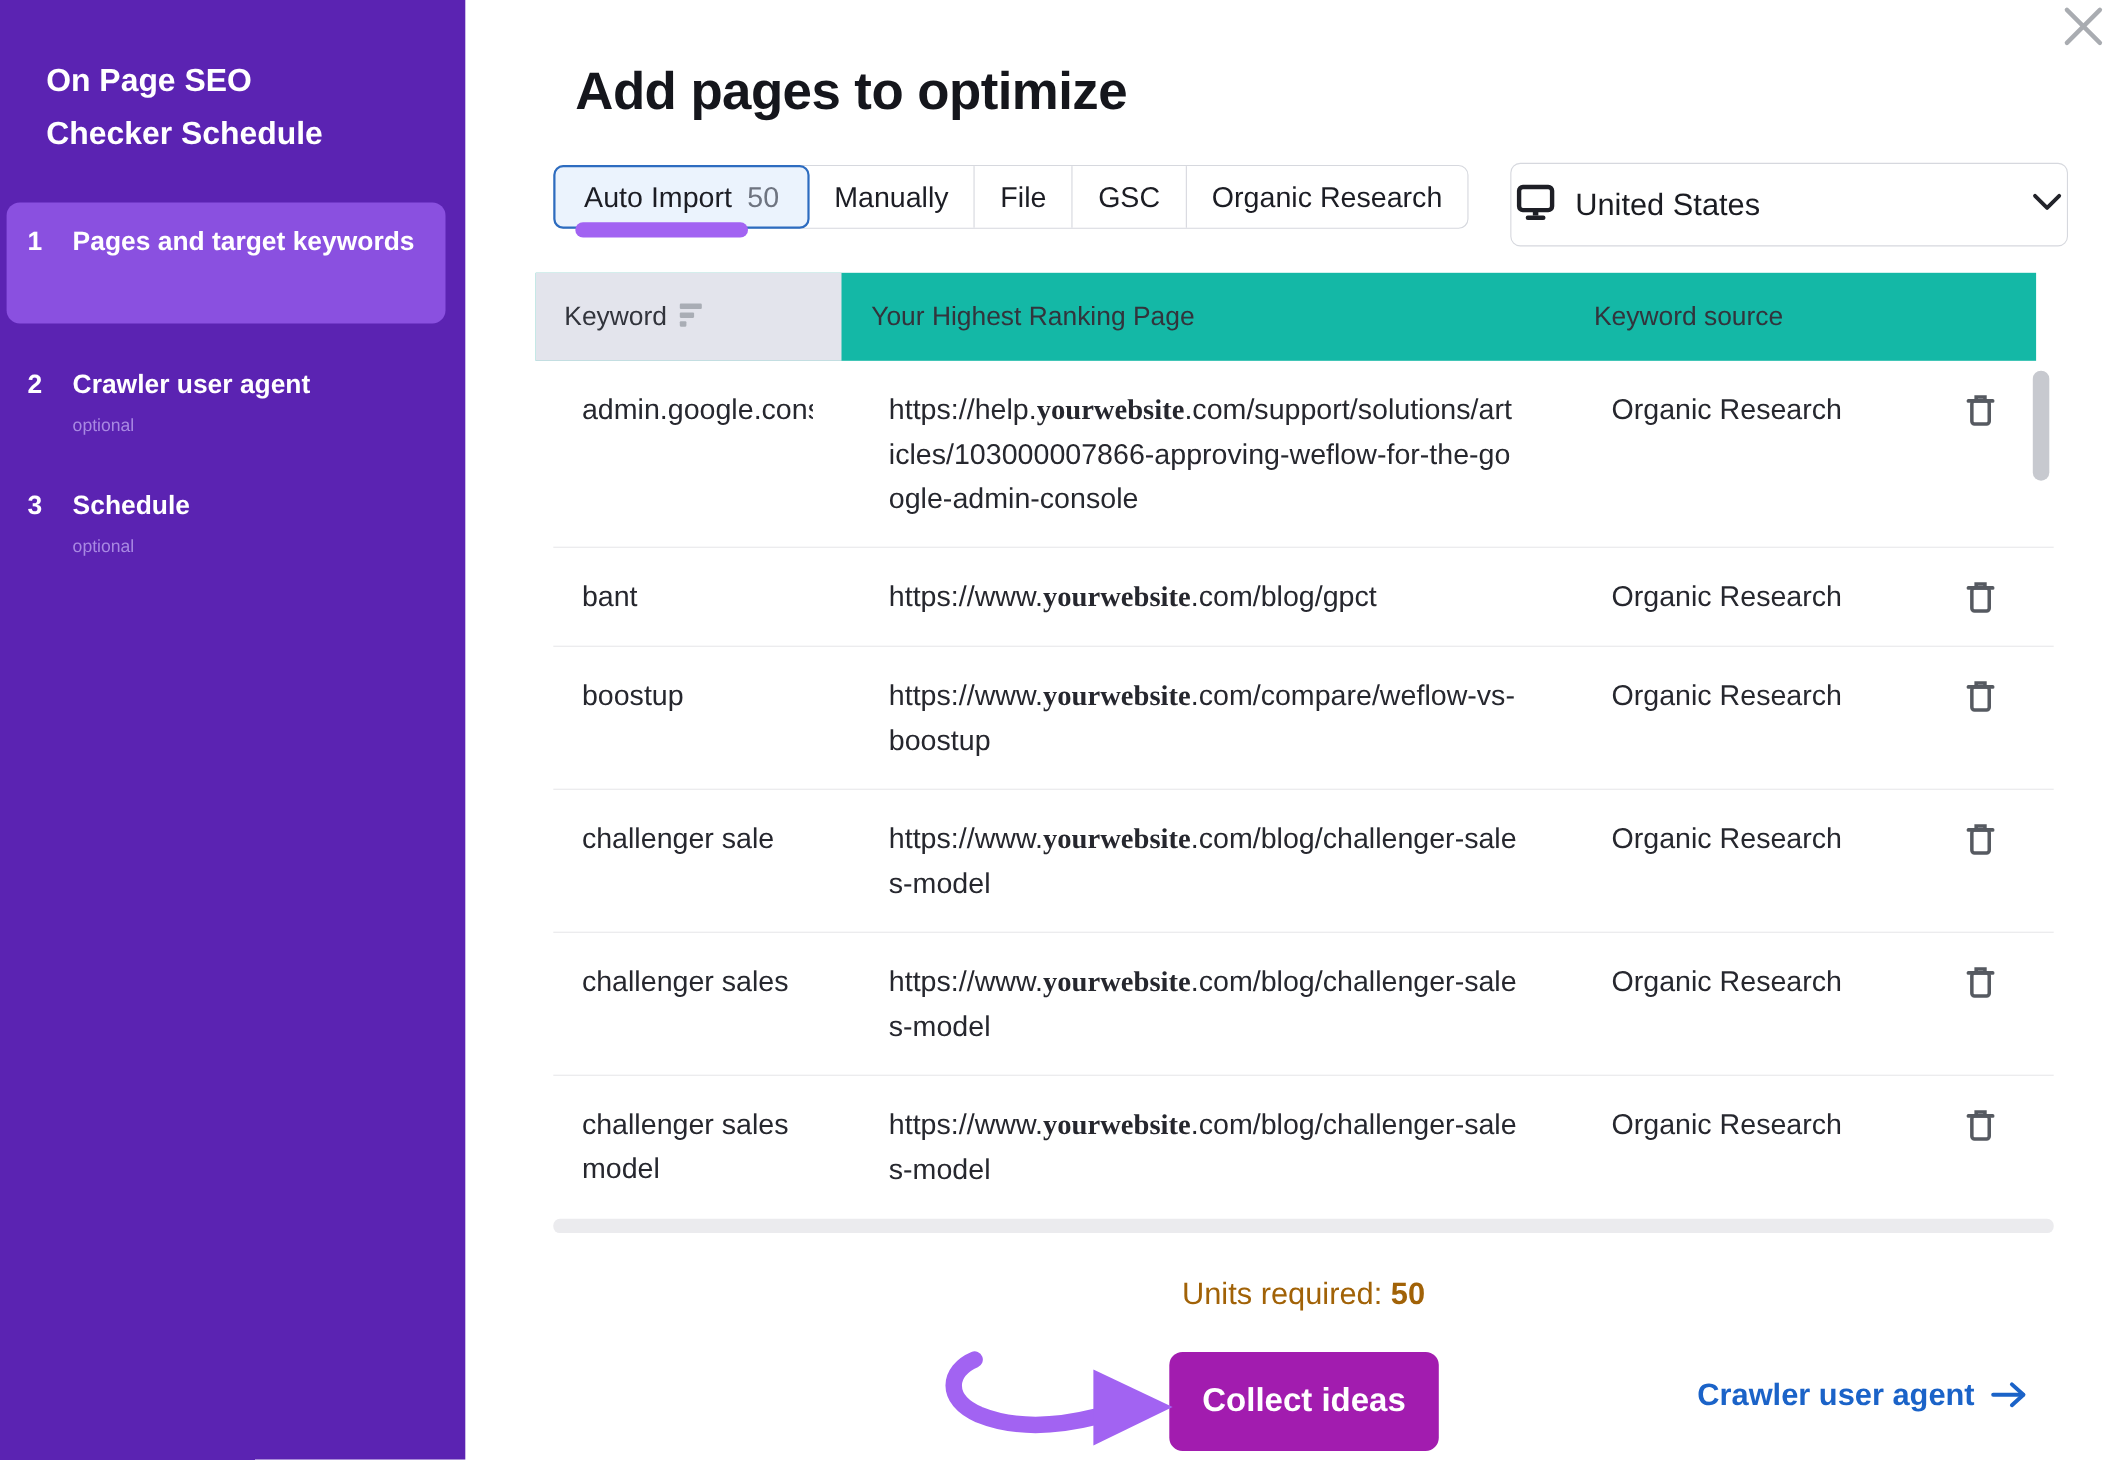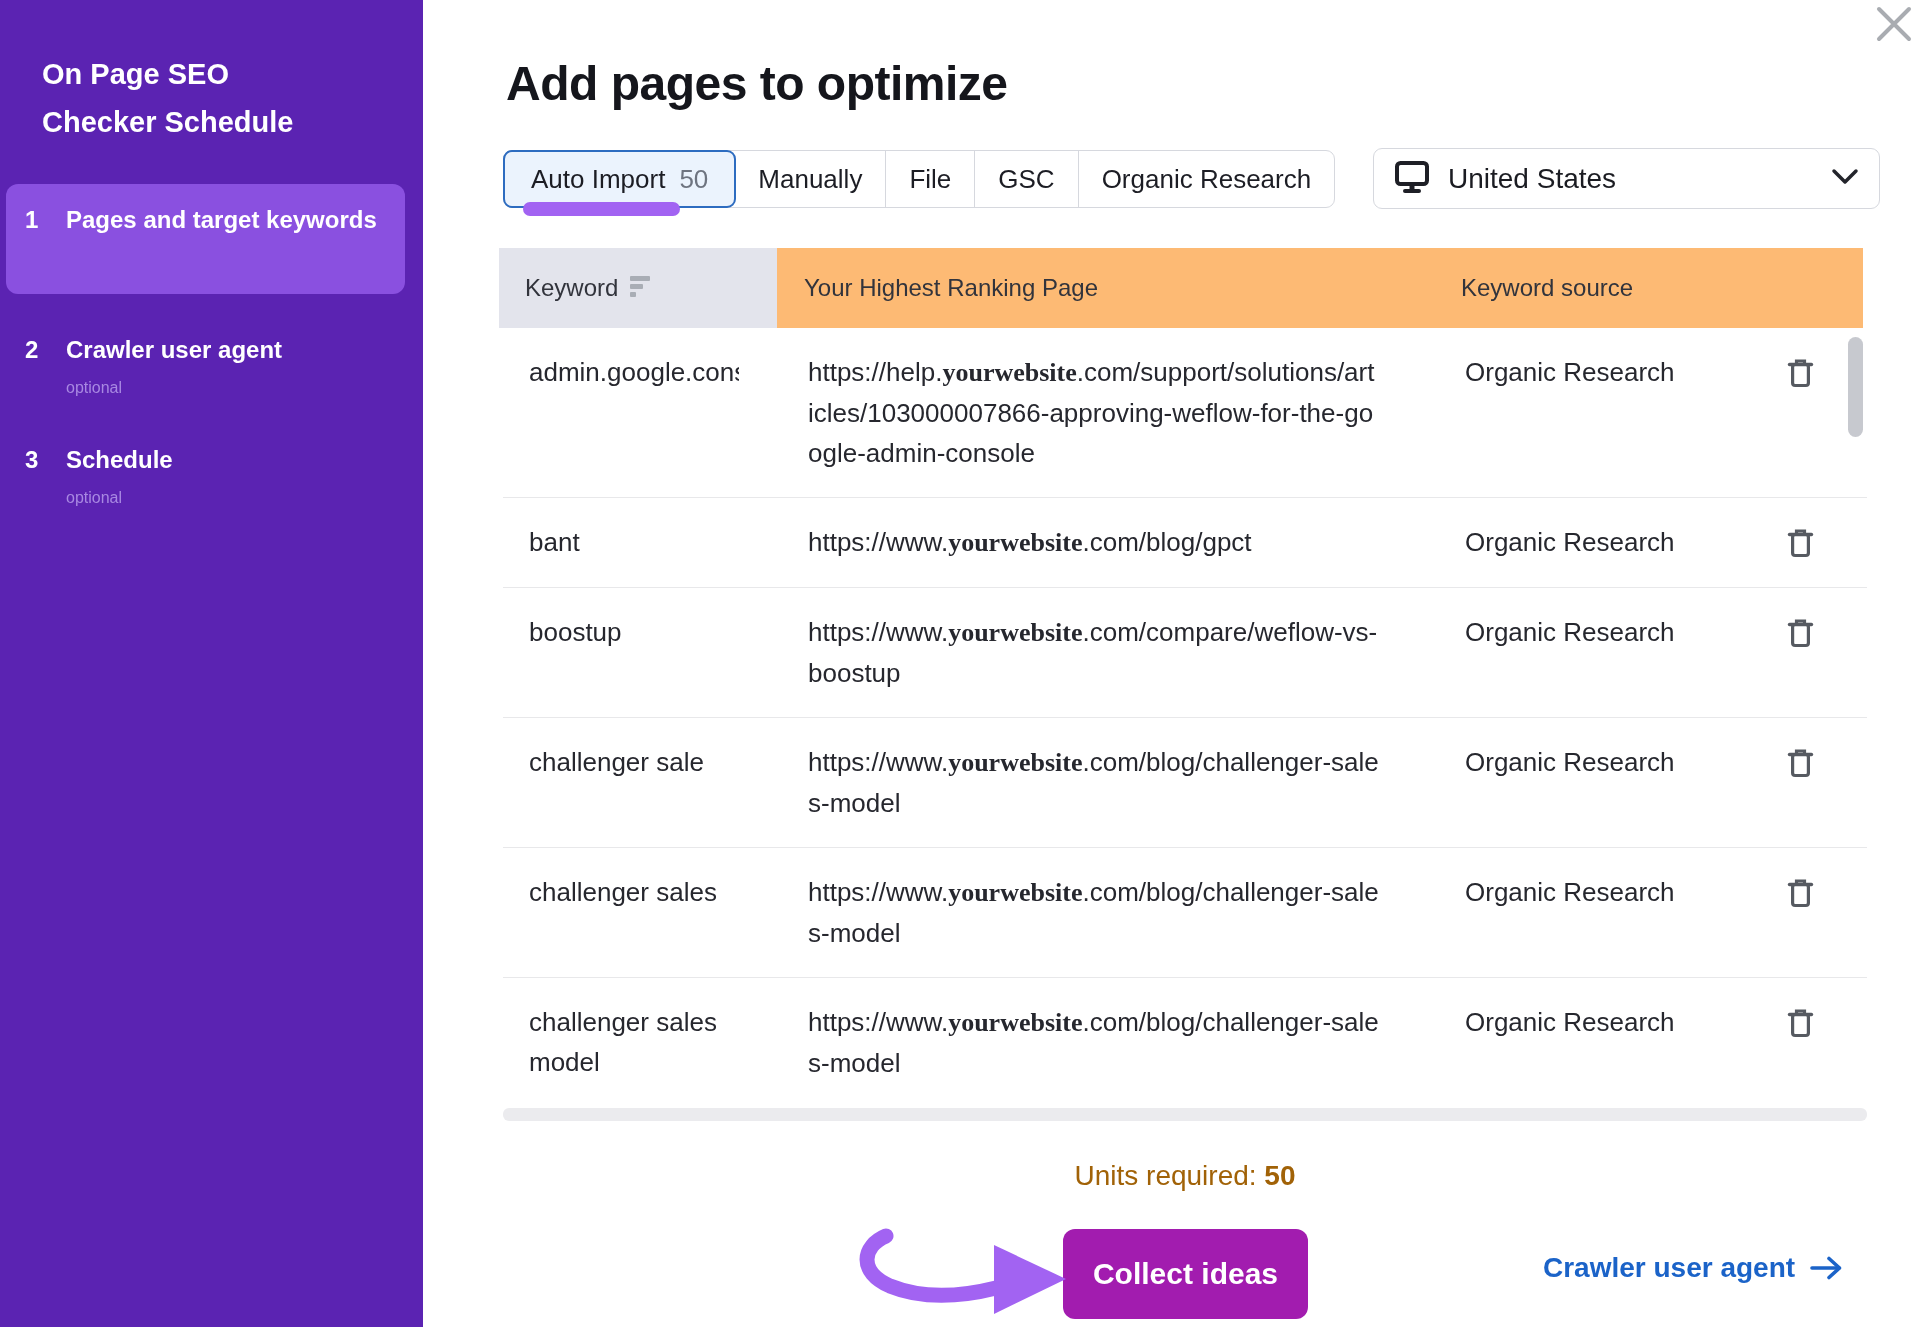--- a/index.html
+++ b/index.html
@@ -17,37 +17,37 @@
   .step .label { font-size:24px; font-weight:bold; line-height:38px; }
   .step .optional { font-size:16px; line-height:30px; margin-top:4px; color:#a888e2; }
   .step.active { top:184px; height:110px; background:#8a50e0; border-radius:12px; }
   .step.s2 { top:314px; }
   .step.s3 { top:424px; }
 
   
   .close-btn { position:absolute; top:2px; right:4px; width:44px; height:44px; cursor:pointer; }
 
   
-  .main-title { position:absolute; left:506px; top:56px; font-size:48px; font-weight:bold; color:#15161c; letter-spacing:-0.5px; }
+  .main-title { position:absolute; left:523px; top:56px; font-size:48px; font-weight:bold; color:#15161c; letter-spacing:-0.5px; }
 
   
   .tabbar { position:absolute; left:503px; top:150px; height:58px; display:flex; border:1px solid #d6d8de; border-radius:9px; background:#fff; }
   .tab { display:flex; align-items:center; justify-content:center; padding:0 23px; font-size:26px; color:#1c1d24; border-right:1px solid #d6d8de; cursor:pointer; white-space:nowrap; }
   .tab:last-child { border-right:none; border-radius:0 9px 9px 0; }
   .tab.selected { background:#ebf3fd; border:2px solid #2d6cc0; border-radius:9px; margin:-1px; padding:0 26px; z-index:2; }
   .tab .count { margin-left:14px; color:#6e7480; }
 
   .annot-underline { position:absolute; left:523px; top:202px; width:157px; height:14px; background:#a263f2; border-radius:7px; z-index:3; }
 
   
-  .country { position:absolute; left:1373px; top:148px; width:507px; height:61px; border:1px solid #d6d8de; border-radius:9px; background:#fff; display:flex; align-items:center; padding:0 20px; cursor:pointer; }
+  .country { position:absolute; left:1373px; top:148px; width:507px; height:76px; border:1px solid #d6d8de; border-radius:9px; background:#fff; display:flex; align-items:center; padding:0 4px; cursor:pointer; }
   .country .ctext { font-size:28px; color:#1b1c22; margin-left:18px; flex:1; }
 
   
-  .thead { position:absolute; left:499px; top:248px; width:1364px; height:80px; display:flex; background:#fdba74; font-size:24px; color:#32343c; }
+  .thead { position:absolute; left:487px; top:248px; width:1364px; height:80px; display:flex; background:#14b8a6; font-size:24px; color:#32343c; }
   .th { display:flex; align-items:center; }
   .th.kw { width:278px; background:#e3e4ec; padding-left:26px; }
   .th.page { width:684px; padding-left:27px; }
   .th.src { width:295px; }
   .sort-ic { display:inline-block; margin-left:12px; }
   .sort-ic i { display:block; height:5px; background:#a9adb5; border-radius:1px; margin-bottom:3px; }
   .sort-ic i.b1 { width:20px; } .sort-ic i.b2 { width:13px; } .sort-ic i.b3 { width:6px; }
 
   .tbody { position:absolute; left:503px; top:328px; width:1364px; }
   .trow { display:flex; padding:24px 0; border-top:1px solid #e8e8ea; }

